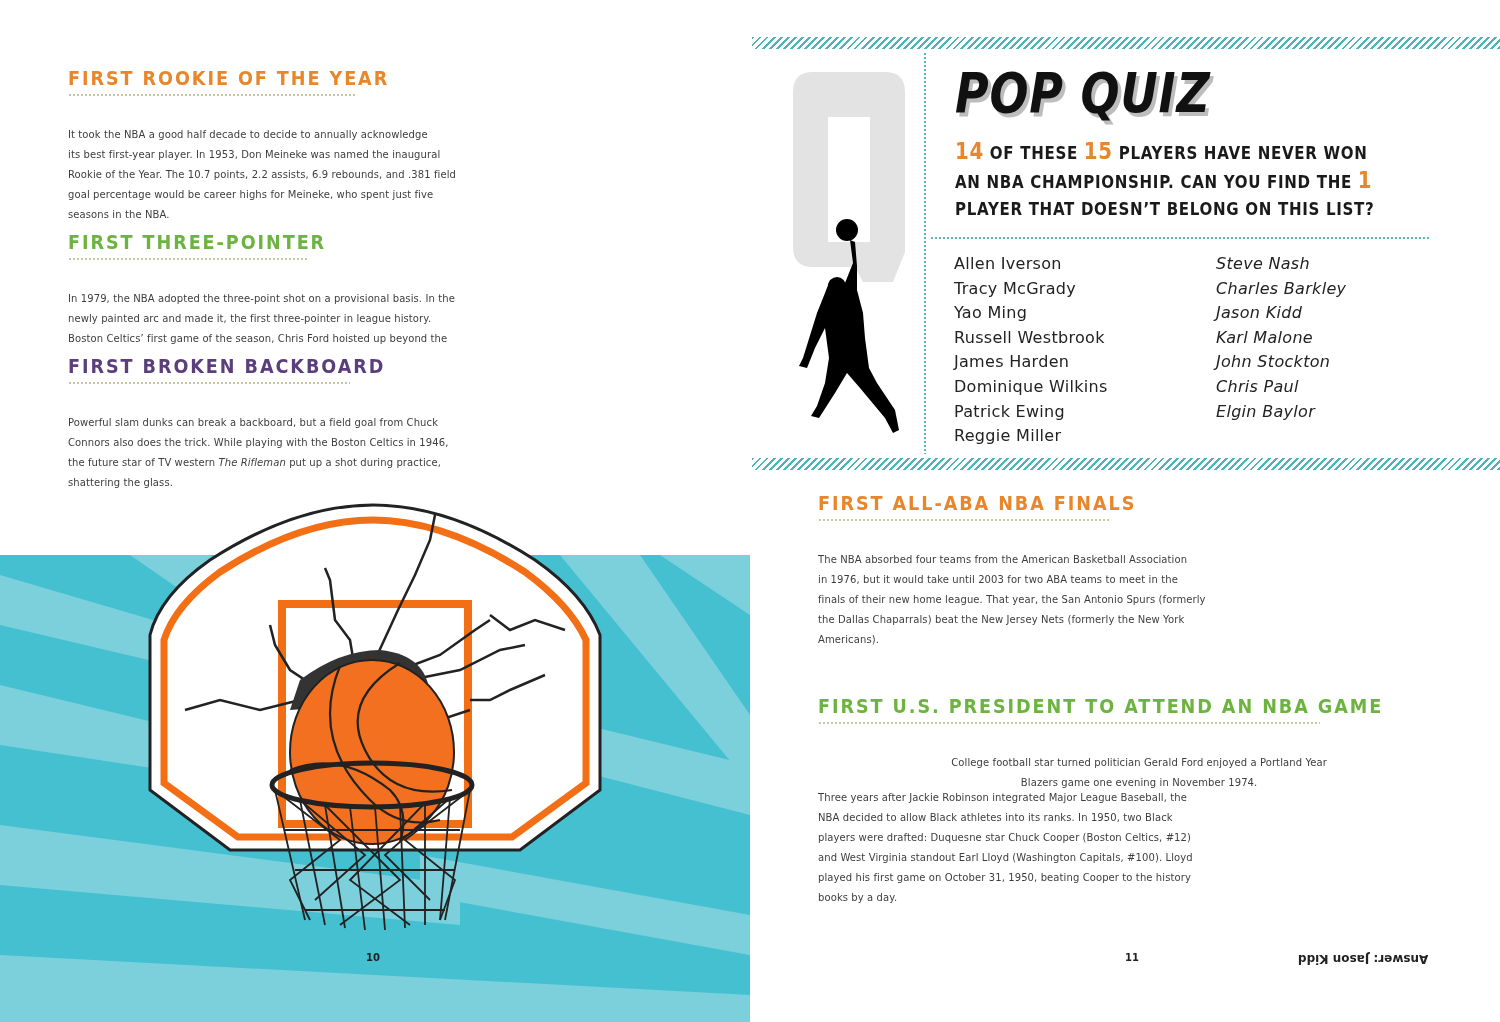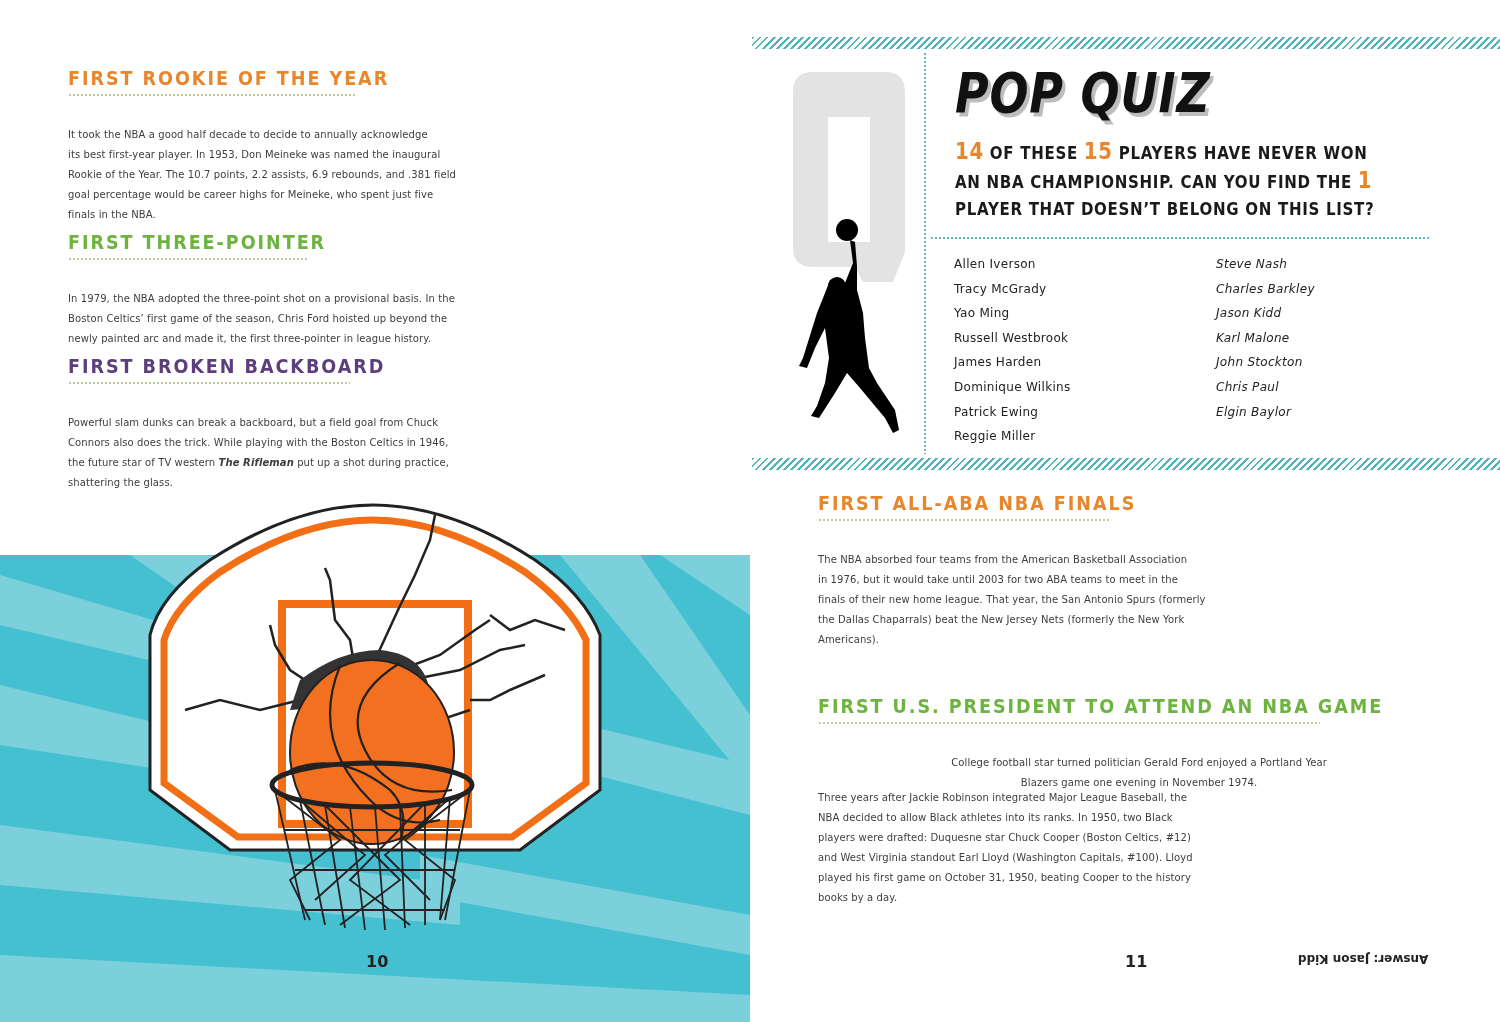--- a/index.html
+++ b/index.html
@@ -29,34 +29,34 @@
     background-size: 4px 2px;
     background-repeat: repeat-x;
   }
   .body {
     margin-top: 29px;
     font-size: 10px;
     line-height: 20px;
     color: #3d3d3d;
     letter-spacing: 0.1px;
   }
-  .body i { font-style: italic; font-weight: bold; }
+  .body i { font-style: italic; }
 
   .orange { color: #e8862c; }
   .green { color: #6db33f; }
   .purple { color: #5b3f7d; }
 
   
   .teal-bg {
     position: absolute; left: 0; top: 555px; width: 750px; height: 467px;
     background: #44c0d1; overflow: hidden;
   }
   .illustration { position: absolute; left: 140px; top: 500px; width: 470px; height: 440px; }
   .page-num {
-    position: absolute; font-size: 16px; font-weight: bold; color: #222;
+    position: absolute; font-size: 10px; font-weight: bold; color: #222;
   }
 
   
   .stripe {
     position: absolute; left: 752px; width: 748px; height: 12px;
     background: repeating-linear-gradient(135deg, #4fb3b8 0 2px, transparent 2px 5px);
   }
   .v-dots {
     position: absolute; left: 924px; top: 52px; width: 2px; height: 402px;
     background-image: radial-gradient(circle, #5fb8bd 0.9px, transparent 1.1px);
@@ -76,21 +76,21 @@
     white-space: nowrap;
   }
   .quiz-prompt {
     position: absolute; left: 955px; top: 138px; width: 420px;
     font-family: "DejaVu Sans", sans-serif; font-weight: bold;
     font-size: 17.5px; line-height: 27px; color: #1a1a1a; letter-spacing: 0.8px;
     transform: scaleX(0.86); transform-origin: left top;
     white-space: nowrap;
   }
   .quiz-prompt .num { color: #e8862c; font-size: 23px; }
-  .players { position: absolute; top: 252px; font-size: 12px; line-height: 24.6px; color: #222; letter-spacing: 0.3px; }
+  .players { position: absolute; top: 252px; font-size: 16px; line-height: 24.6px; color: #222; letter-spacing: 0.3px; }
   .players-col-1 { left: 954px; }
   .players-col-2 { left: 1216px; font-style: italic; }
   .answer {
     position: absolute; left: 1298px; top: 952px; font-size: 12px; color: #222; font-weight: bold;
     transform: rotate(180deg); white-space: nowrap;
   }
 </style>
 </head>
 <body>
 
@@ -99,33 +99,33 @@
   <div class="section" style="left:68px; top:66px;">
     <div class="heading-wrap">
       <span class="heading orange">FIRST ROOKIE OF THE YEAR</span>
       <div class="dotted" style="width:288px;"></div>
     </div>
     <div class="body">
       <div>It took the NBA a good half decade to decide to annually acknowledge</div>
       <div>its best first-year player. In 1953, Don Meineke was named the inaugural</div>
       <div>Rookie of the Year. The 10.7 points, 2.2 assists, 6.9 rebounds, and .381 field</div>
       <div>goal percentage would be career highs for Meineke, who spent just five</div>
-      <div>finals in the NBA.</div>
+      <div>seasons in the NBA.</div>
     </div>
   </div>
 
   <div class="section" style="left:68px; top:230px;">
     <div class="heading-wrap">
       <span class="heading green">FIRST THREE-POINTER</span>
       <div class="dotted" style="width:240px;"></div>
     </div>
     <div class="body">
       <div>In 1979, the NBA adopted the three-point shot on a provisional basis. In the</div>
+      <div>newly painted arc and made it, the first three-pointer in league history.</div>
       <div>Boston Celtics’ first game of the season, Chris Ford hoisted up beyond the</div>
-      <div>newly painted arc and made it, the first three-pointer in league history.</div>
     </div>
   </div>
 
   <div class="section" style="left:68px; top:354px;">
     <div class="heading-wrap">
       <span class="heading purple">FIRST BROKEN BACKBOARD</span>
       <div class="dotted" style="width:282px;"></div>
     </div>
     <div class="body">
       <div>Powerful slam dunks can break a backboard, but a field goal from Chuck</div>

